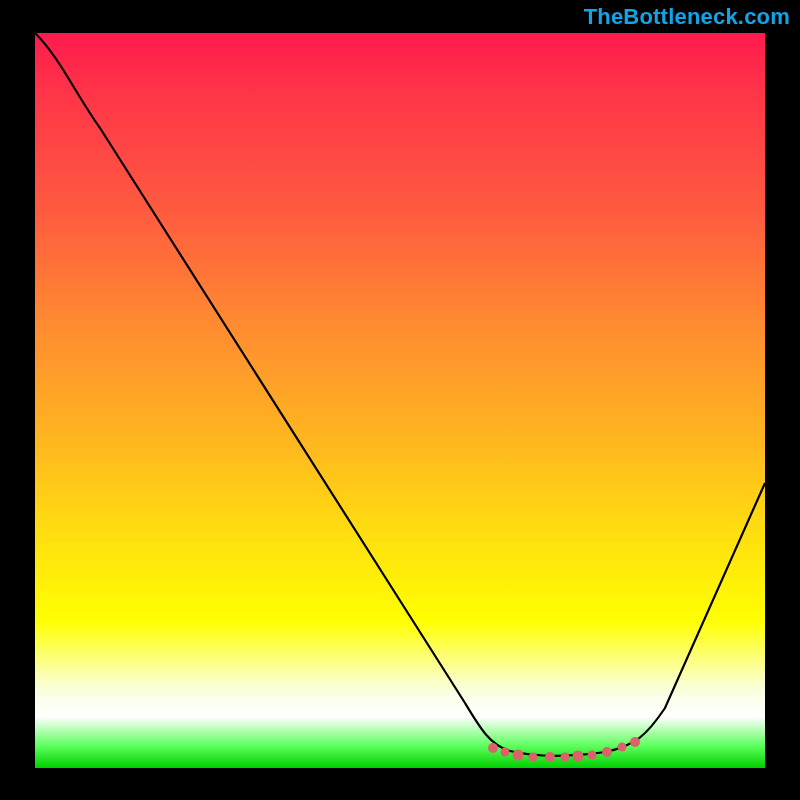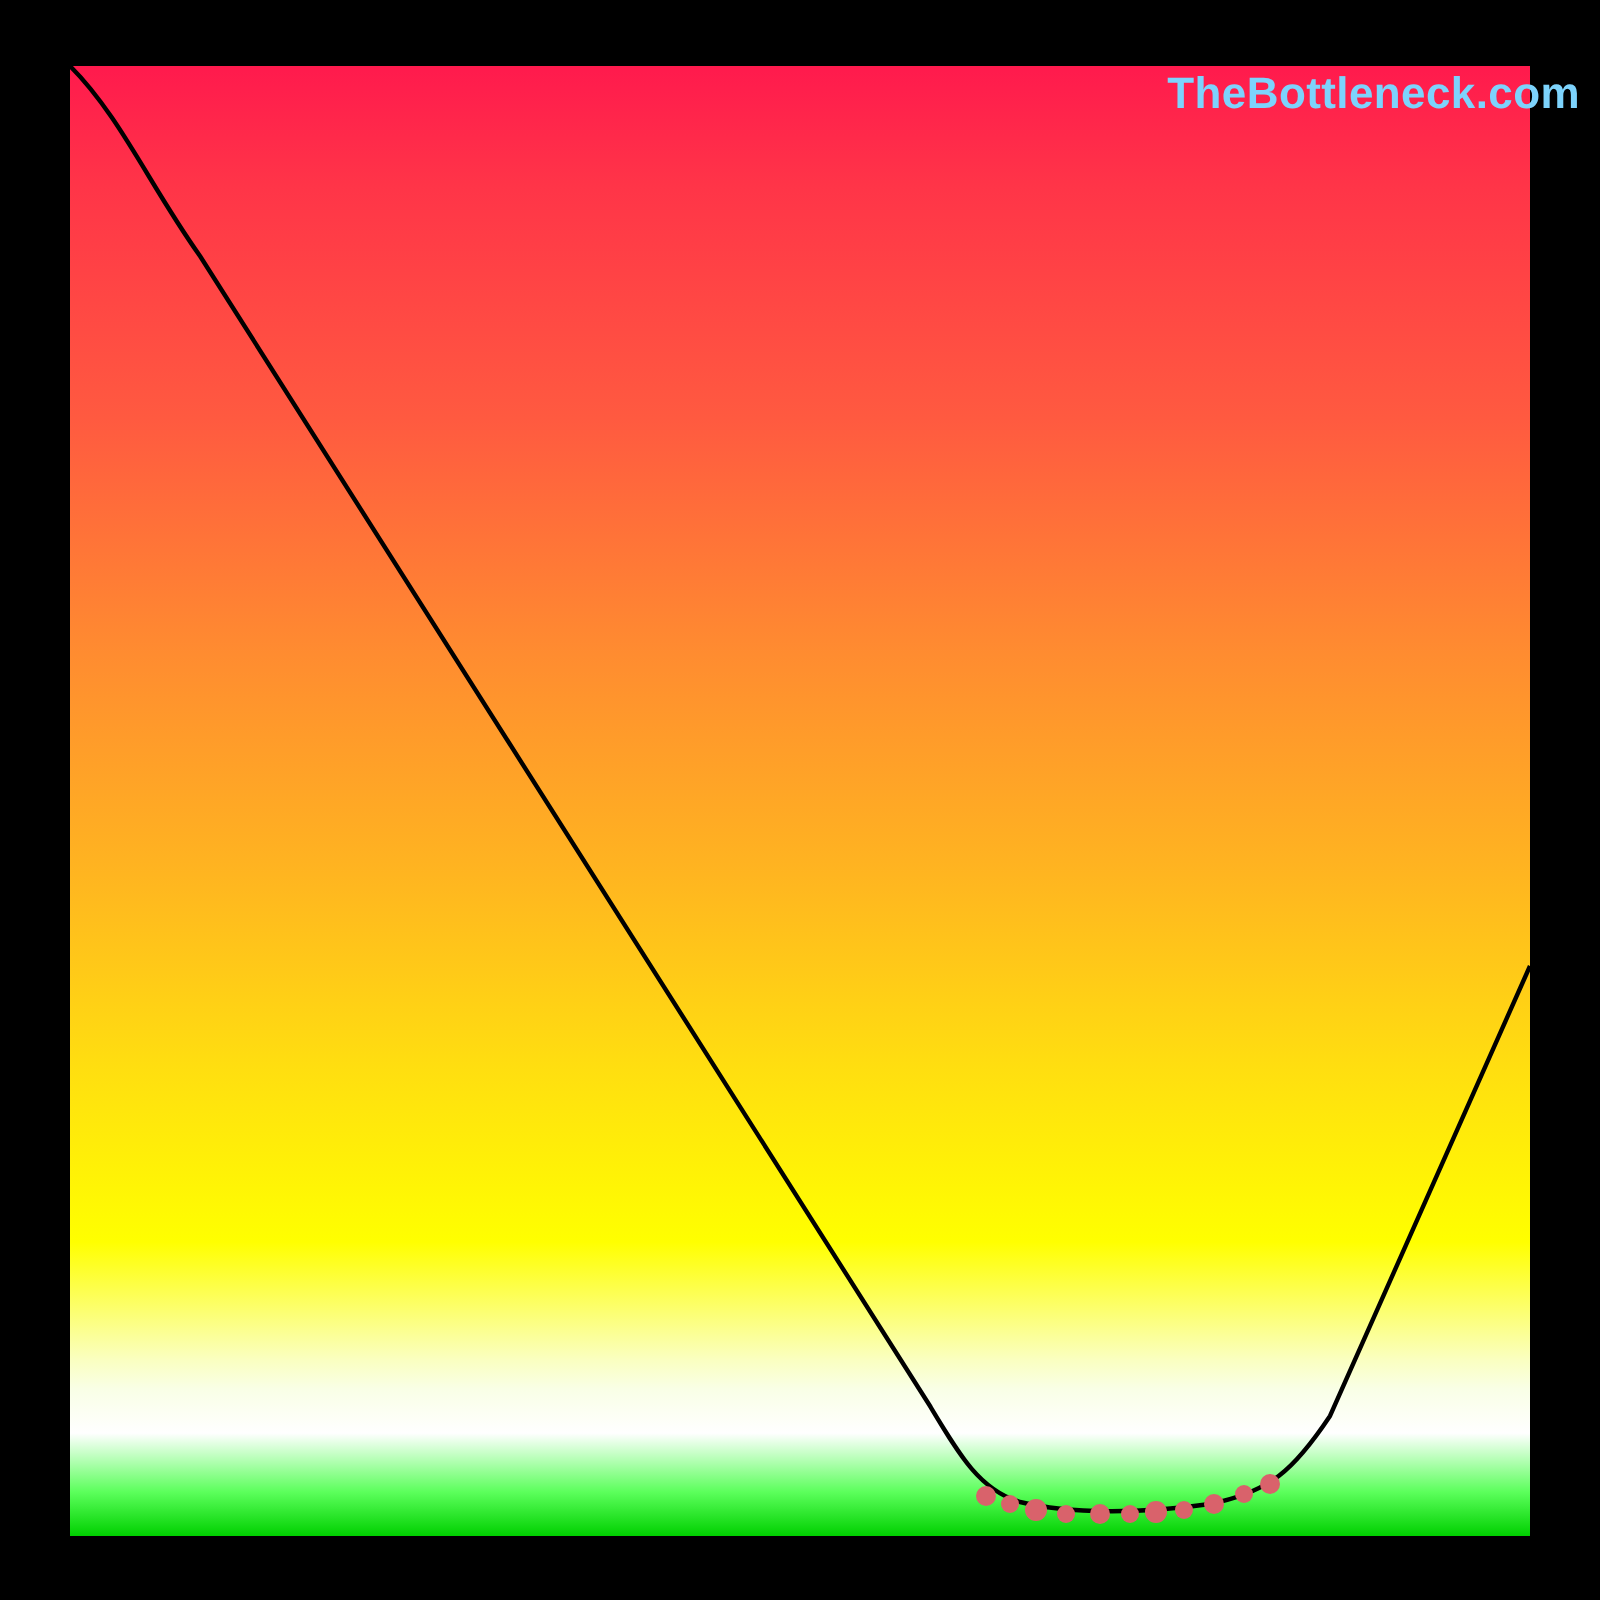--- a/index.html
+++ b/index.html
@@ -14,26 +14,25 @@
   .frame {
     position: relative;
     width: 800px;
     height: 800px;
     background: #000;
   }
   .watermark {
     position: absolute;
     top: 4px;
     right: 10px;
-    color: #7dd3fc;
+    color: #0ea5e9;
     font-size: 22px;
     font-weight: bold;
     letter-spacing: 0.2px;
     z-index: 5;
-    margin-top: 30px;
   }
   .plot {
     position: absolute;
     left: 35px;
     top: 33px;
     width: 730px;
     height: 735px;
     background: linear-gradient(
       to bottom,
       #ff1a4d 0%,

